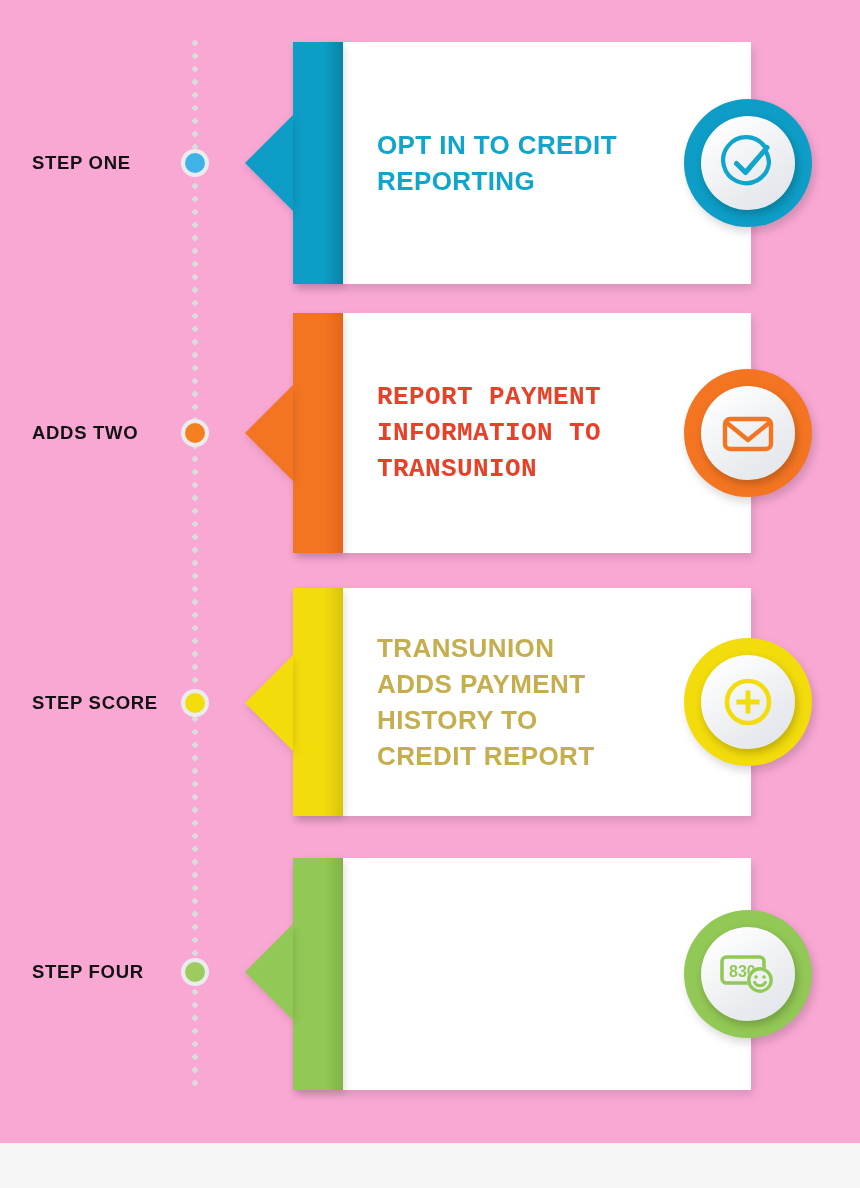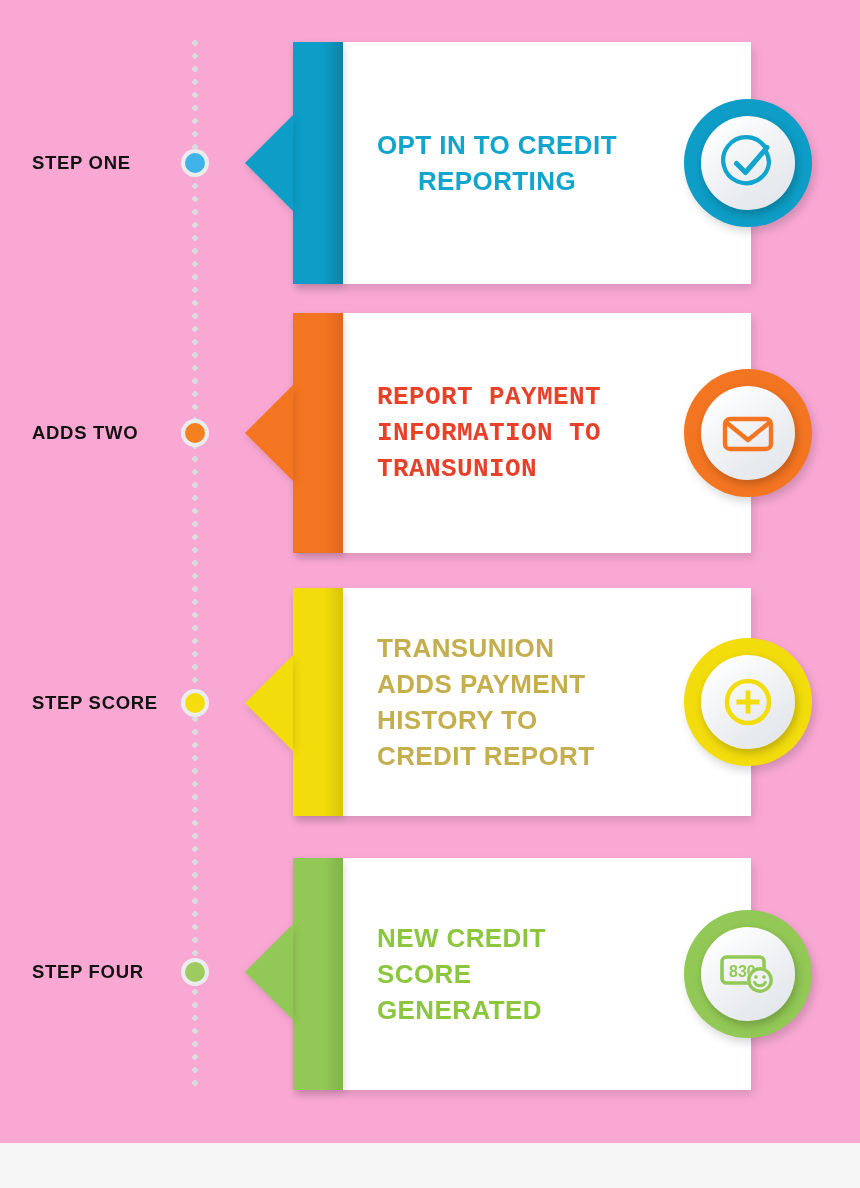--- a/index.html
+++ b/index.html
@@ -151,21 +151,21 @@
 </head>
 <body>
 
 <div id="infographic">
 
   <div class="timeline-dots"></div>
 
   <div class="step-row" style="top:0;">
     <div class="step-label" style="top:163px;">STEP ONE</div>
     <div class="node" style="top:163px; --dot:#3fb3e8;"></div>
-    <div class="card" style="top:42px; height:242px;text-align:center;">
+    <div class="card" style="top:42px; height:242px;">
       <div class="bar" style="--bar:#0d9dc6; --barDark:#0a83a6;">
         <div class="arrow" style="top:121px; --bar:#0d9dc6;"></div>
       </div>
       <div class="card-text" style="--text:#11a4cc;">OPT IN TO CREDIT
 REPORTING</div>
       <div class="icon-badge" style="--bar:#0d9dc6;">
         <div class="icon-inner">
           <svg width="62" height="62" viewBox="0 0 62 62" aria-hidden="true">
             <path d="M48 15 A23 23 0 1 0 52 31 A23 23 0 0 0 48.5 18.8" fill="none" stroke="#11a4cc" stroke-width="4.2" stroke-linecap="round"></path>
             <path d="M19.5 31.5 L28.5 40.5 L50 15.5" fill="none" stroke="#11a4cc" stroke-width="5" stroke-linecap="round" stroke-linejoin="round"></path>
@@ -218,23 +218,20 @@
     </div>
   </div>
 
   <div class="step-row" style="top:0;">
     <div class="step-label" style="top:972px;">STEP FOUR</div>
     <div class="node" style="top:972px; --dot:#9ecb60;"></div>
     <div class="card" style="top:858px; height:232px;">
       <div class="bar" style="--bar:#92c855; --barDark:#7fb447;">
         <div class="arrow" style="top:114px; --bar:#92c855;"></div>
       </div>
-      <div class="card-text" style="--text:#8cc63f;">NEW CREDIT
-SCORE
-GENERATED</div>
       <div class="icon-badge" style="--bar:#92c855;">
         <div class="icon-inner">
           <svg width="62" height="56" viewBox="0 0 62 56" aria-hidden="true">
             <rect x="5" y="11" width="42" height="26" rx="4.5" ry="4.5" fill="none" stroke="#92c855" stroke-width="3.6"></rect>
             <text x="12" y="31" font-family="Liberation Sans, sans-serif" font-size="16" font-weight="bold" fill="#92c855">830</text>
             <circle cx="43" cy="34" r="13" fill="#eef0f3"></circle>
             <circle cx="43" cy="34" r="11.2" fill="none" stroke="#92c855" stroke-width="3.4"></circle>
             <circle cx="39" cy="31" r="1.8" fill="#92c855"></circle>
             <circle cx="47" cy="31" r="1.8" fill="#92c855"></circle>
             <path d="M37.6 36.4 A6 6 0 0 0 48.4 36.4" fill="none" stroke="#92c855" stroke-width="3" stroke-linecap="round"></path>

